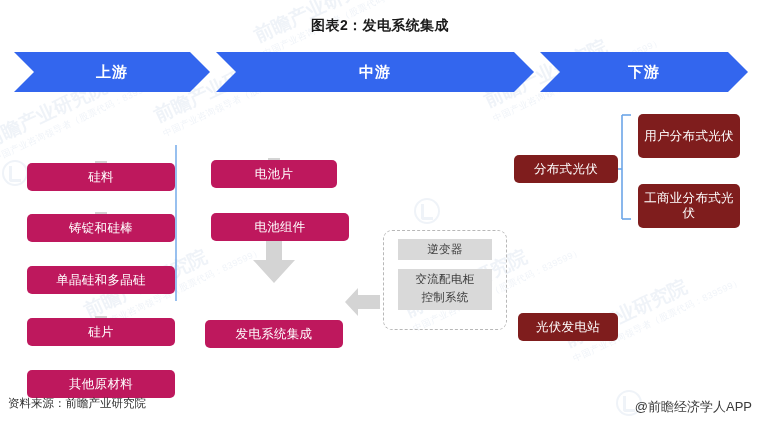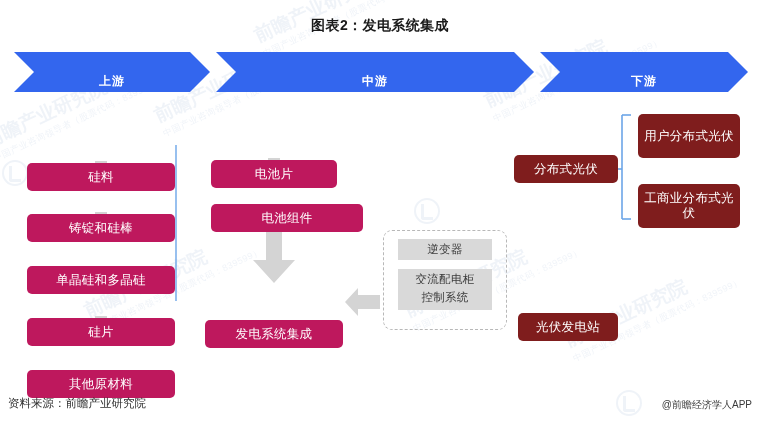--- a/index.html
+++ b/index.html
@@ -73,24 +73,24 @@
   
   .banner {
     position: absolute;
     left: 14px; top: 52px;
     width: 734px; height: 40px;
     z-index: 4;
   }
   .banner svg { display: block; }
   .banner-label {
     position: absolute;
-    top: 9px;
+    top: 0;
     height: 40px;
     line-height: 40px;
-    font-size: 12px;
+    font-size: 15px;
     font-weight: 700;
     color: #ffffff;
     text-align: center;
     letter-spacing: 1px;
     z-index: 5;
   }
 
   
   .node {
     position: absolute;
@@ -137,21 +137,21 @@
   .footer-left {
     position: absolute;
     left: 8px; top: 396px;
     font-size: 11.5px;
     color: #303030;
     z-index: 5;
   }
   .footer-right {
     position: absolute;
     right: 8px; top: 398px;
-    font-size: 10px;
+    font-size: 13px;
     color: #3a3a3a;
     z-index: 5;
   }
 </style>
 </head>
 <body>
 
 <div class="wm-layer">
   <div class="wm" style="left:150px; top:105px; transform:rotate(-25deg);">
     <span>前瞻产业研究院</span>
@@ -237,21 +237,21 @@
 </div>
 
 <div class="node mid" style="left:211px; top:128px; width:126px; height:28px;">电池片</div>
 
 <div class="arrow" style="left:259px; top:158px;">
   <svg width="30" height="21" viewBox="0 0 30 21">
     <path d="M9,0 L21,0 L21,9 L29,9 L15,20 L1,9 L9,9 Z" fill="#d4d4d4"></path>
   </svg>
 </div>
 
-<div class="node mid" style="left:211px; top:172px; width:152px; height:28px;">电池组件</div>
+<div class="node mid" style="left:211px; top:181px; width:138px; height:28px;">电池组件</div>
 
 <div class="arrow" style="left:252px; top:222px;">
   <svg width="44" height="62" viewBox="0 0 44 62">
     <path d="M14,0 L30,0 L30,38 L43,38 L22,61 L1,38 L14,38 Z" fill="#d4d4d4"></path>
   </svg>
 </div>
 
 <div class="node mid" style="left:205px; top:288px; width:138px; height:28px;">发电系统集成</div>
 
 <div class="arrow" style="left:345px; top:288px;">

